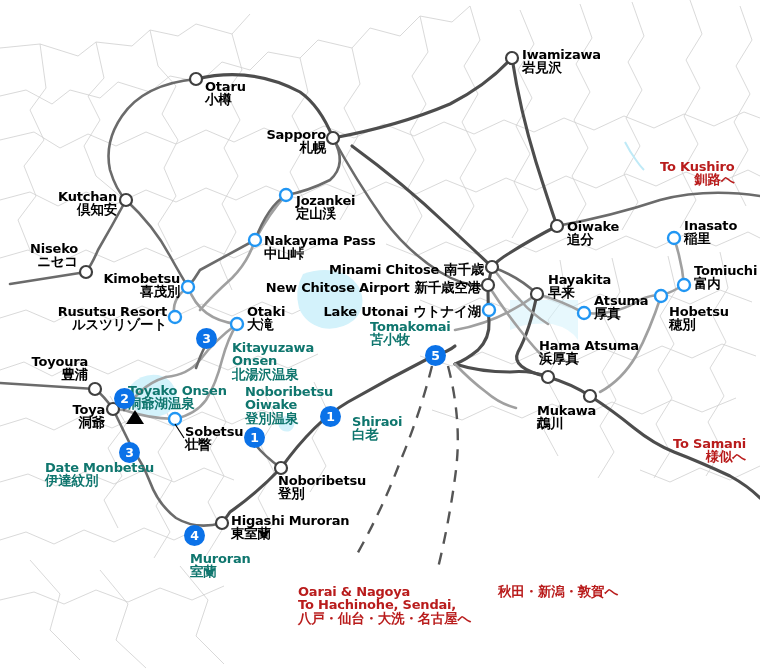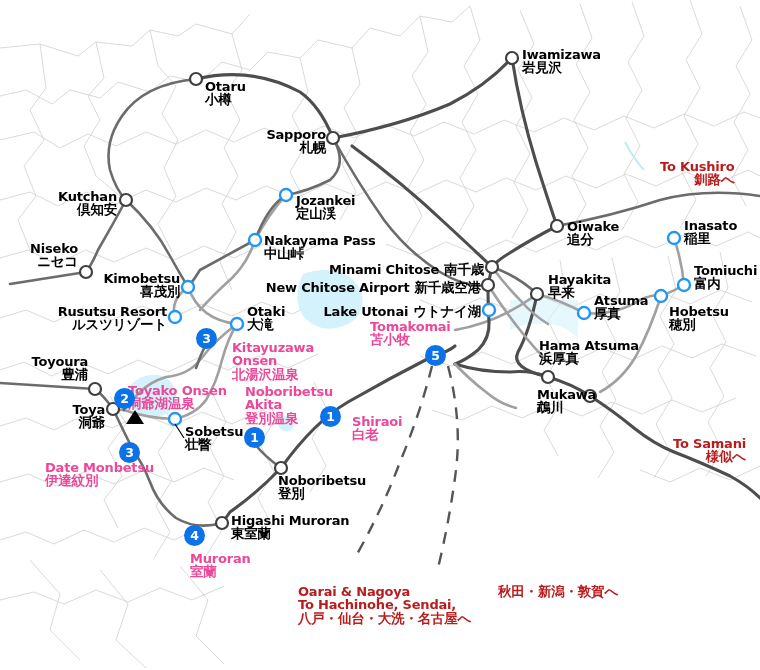--- a/index.html
+++ b/index.html
@@ -35,21 +35,21 @@
     display: block;
     font-family: "DejaVu Sans", "Liberation Sans", sans-serif;
     font-weight: bold;
   }
   .label .jp {
     display: block;
     font-family: "DejaVu Sans", "Liberation Sans", sans-serif;
     font-weight: bold;
   }
   .lbl-black { color: #000000; }
-  .lbl-blue  { color: #ec4899; }
+  .lbl-blue  { color: #0f766e; }
   .lbl-gray  { color: #b91c1c; }
 
   .sz-13 .en { font-size: 13px; }
   .sz-13 .jp { font-size: 13.5px; font-family: Liberation Serif, serif; }
 
   .al-r { text-align: right; transform: translateX(-100%); }
 
   
   .inline .en, .inline .jp { display: inline; }
   .inline .jp { margin-left: 5px; }
@@ -340,21 +340,21 @@
         <span class="jp">早来</span>
       </div>
       <div class="label lbl-black sz-13" style="left: 594px; top: 294px;">
         <span class="en">Atsuma</span>
         <span class="jp">厚真</span>
       </div>
       <div class="label lbl-black sz-13" style="left: 539px; top: 339px;">
         <span class="en">Hama Atsuma</span>
         <span class="jp">浜厚真</span>
       </div>
-      <div class="label lbl-black sz-13" style="left: 537px; top: 388px;">
+      <div class="label lbl-black sz-13" style="left: 537px; top: 404px;">
         <span class="en">Mukawa</span>
         <span class="jp">鵡川</span>
       </div>
       <div class="label lbl-black sz-13" style="left: 684px; top: 219px;">
         <span class="en">Inasato</span>
         <span class="jp">稲里</span>
       </div>
       <div class="label lbl-black sz-13" style="left: 694px; top: 264px;">
         <span class="en">Tomiuchi</span>
         <span class="jp">富内</span>
@@ -368,21 +368,21 @@
       <div class="label lbl-black sz-13 al-r inline" style="left: 481px; top: 279px;"><span class="en">New Chitose Airport</span><span class="jp">新千歳空港</span></div>
       <div class="label lbl-blue sz-13" style="left: 232px; top: 341px; max-width: 120px; white-space: normal;">
         <span class="en">Kitayuzawa Onsen</span>
         <span class="jp">北湯沢温泉</span>
       </div>
       <div class="label lbl-blue sz-13" style="left: 128px; top: 384px; max-width: 120px; white-space: normal;">
         <span class="en">Toyako Onsen</span>
         <span class="jp">洞爺湖温泉</span>
       </div>
       <div class="label lbl-blue sz-13" style="left: 245px; top: 385px; max-width: 120px; white-space: normal;">
-        <span class="en">Noboribetsu Akita</span>
+        <span class="en">Noboribetsu Oiwake</span>
         <span class="jp">登別温泉</span>
       </div>
       <div class="label lbl-blue sz-13" style="left: 45px; top: 461px; max-width: 120px; white-space: normal;">
         <span class="en">Date Monbetsu</span>
         <span class="jp">伊達紋別</span>
       </div>
       <div class="label lbl-blue sz-13" style="left: 190px; top: 552px; max-width: 120px; white-space: normal;">
         <span class="en">Muroran</span>
         <span class="jp">室蘭</span>
       </div>

